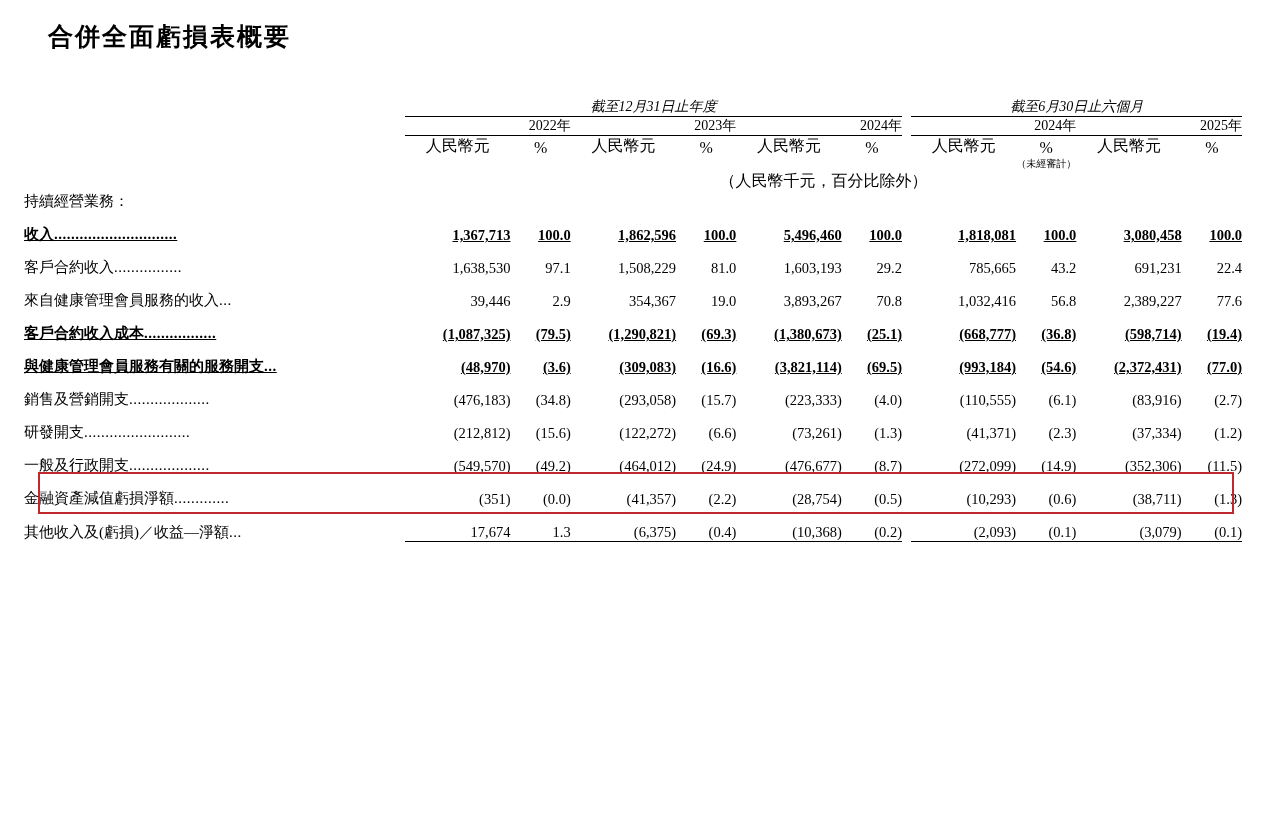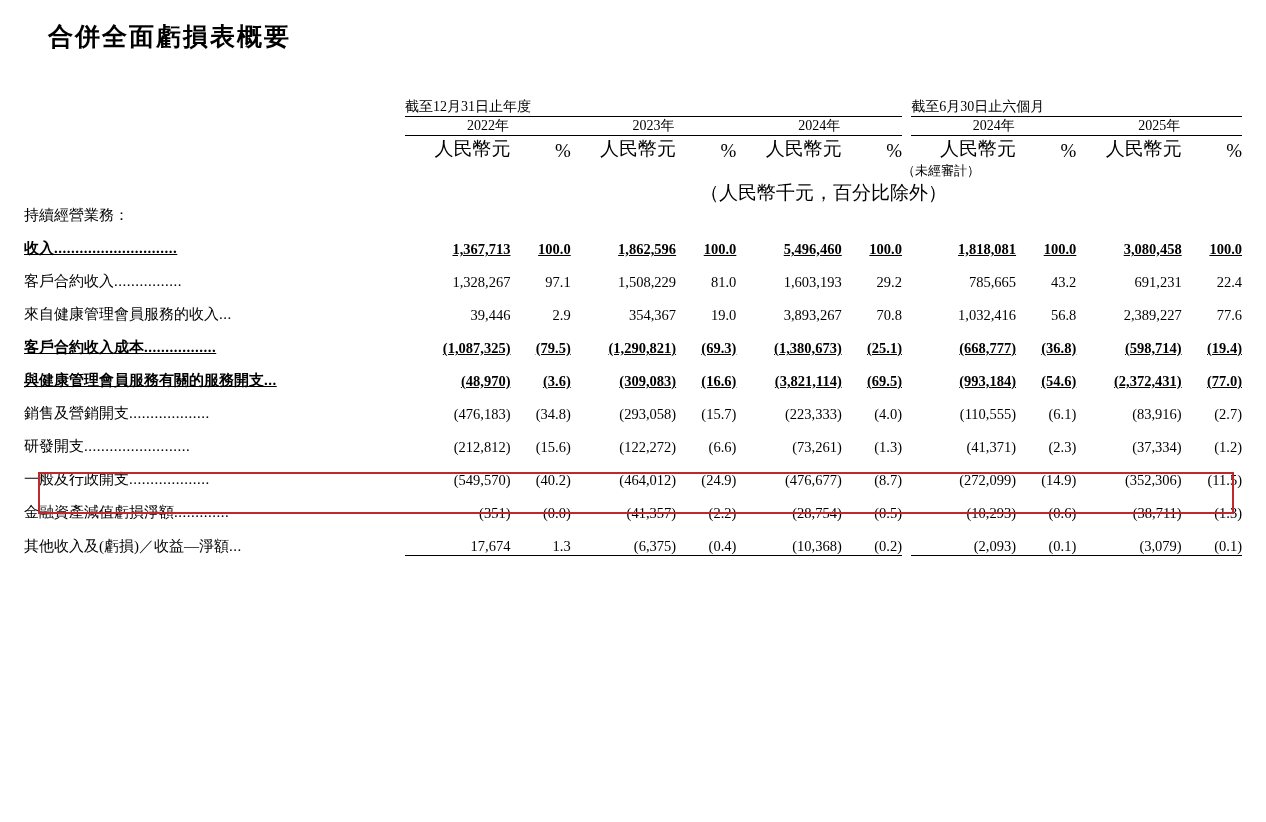--- a/index.html
+++ b/index.html
@@ -52,44 +52,45 @@
   .c-gap   { width: 10px;  }
 
   .num, .pct {
     text-align: right;
     white-space: nowrap;
     padding-right: 6px;
   }
   .pct { padding-right: 4px; }
 
   .hdr-group {
-    text-align: left;
+    text-align: center;
     font-size: 14px;
     padding-bottom: 3px;
+    font-style: italic;
   }
   .hdr-year {
-    text-align: center;
+    text-align: right;
     font-size: 14px;
     padding-top: 4px;
     padding-bottom: 4px;
   }
   .hdr-unit {
-    text-align: right;
-    font-size: 19px;
+    text-align: center;
+    font-size: 16px;
     padding-top: 5px;
     padding-bottom: 2px;
   }
   .hdr-sub {
-    text-align: left;
-    font-size: 13px;
+    text-align: right;
+    font-size: 10px;
     padding-top: 4px;
   }
   .hdr-center-note {
     text-align: center;
-    font-size: 19px;
+    font-size: 16px;
     padding-top: 22px;
     padding-bottom: 18px;
   }
 
   .section-label {
     font-weight: bold;
     font-size: 15px;
     padding-top: 4px;
     padding-bottom: 6px;
   }
@@ -205,21 +206,21 @@
           <td class="num">5,496,460</td>
           <td class="pct">100.0</td>
           <td></td>
           <td class="num">1,818,081</td>
           <td class="pct">100.0</td>
           <td class="num">3,080,458</td>
           <td class="pct">100.0</td>
         </tr>
         <tr class="data">
           <td class="row-label indent"><span>客戶合約收入</span><span class="lead">................</span></td>
-          <td class="num">1,328,267</td>
+          <td class="num">1,638,530</td>
           <td class="pct">97.1</td>
           <td class="num">1,508,229</td>
           <td class="pct">81.0</td>
           <td class="num">1,603,193</td>
           <td class="pct">29.2</td>
           <td></td>
           <td class="num">785,665</td>
           <td class="pct">43.2</td>
           <td class="num">691,231</td>
           <td class="pct">22.4</td>
@@ -290,21 +291,21 @@
           <td class="pct">(1.3)</td>
           <td></td>
           <td class="num">(41,371)</td>
           <td class="pct">(2.3)</td>
           <td class="num">(37,334)</td>
           <td class="pct">(1.2)</td>
         </tr>
         <tr class="data">
           <td class="row-label"><span>一般及行政開支</span><span class="lead">...................</span></td>
           <td class="num">(549,570)</td>
-          <td class="pct">(40.2)</td>
+          <td class="pct">(49.2)</td>
           <td class="num">(464,012)</td>
           <td class="pct">(24.9)</td>
           <td class="num">(476,677)</td>
           <td class="pct">(8.7)</td>
           <td></td>
           <td class="num">(272,099)</td>
           <td class="pct">(14.9)</td>
           <td class="num">(352,306)</td>
           <td class="pct">(11.5)</td>
         </tr>

